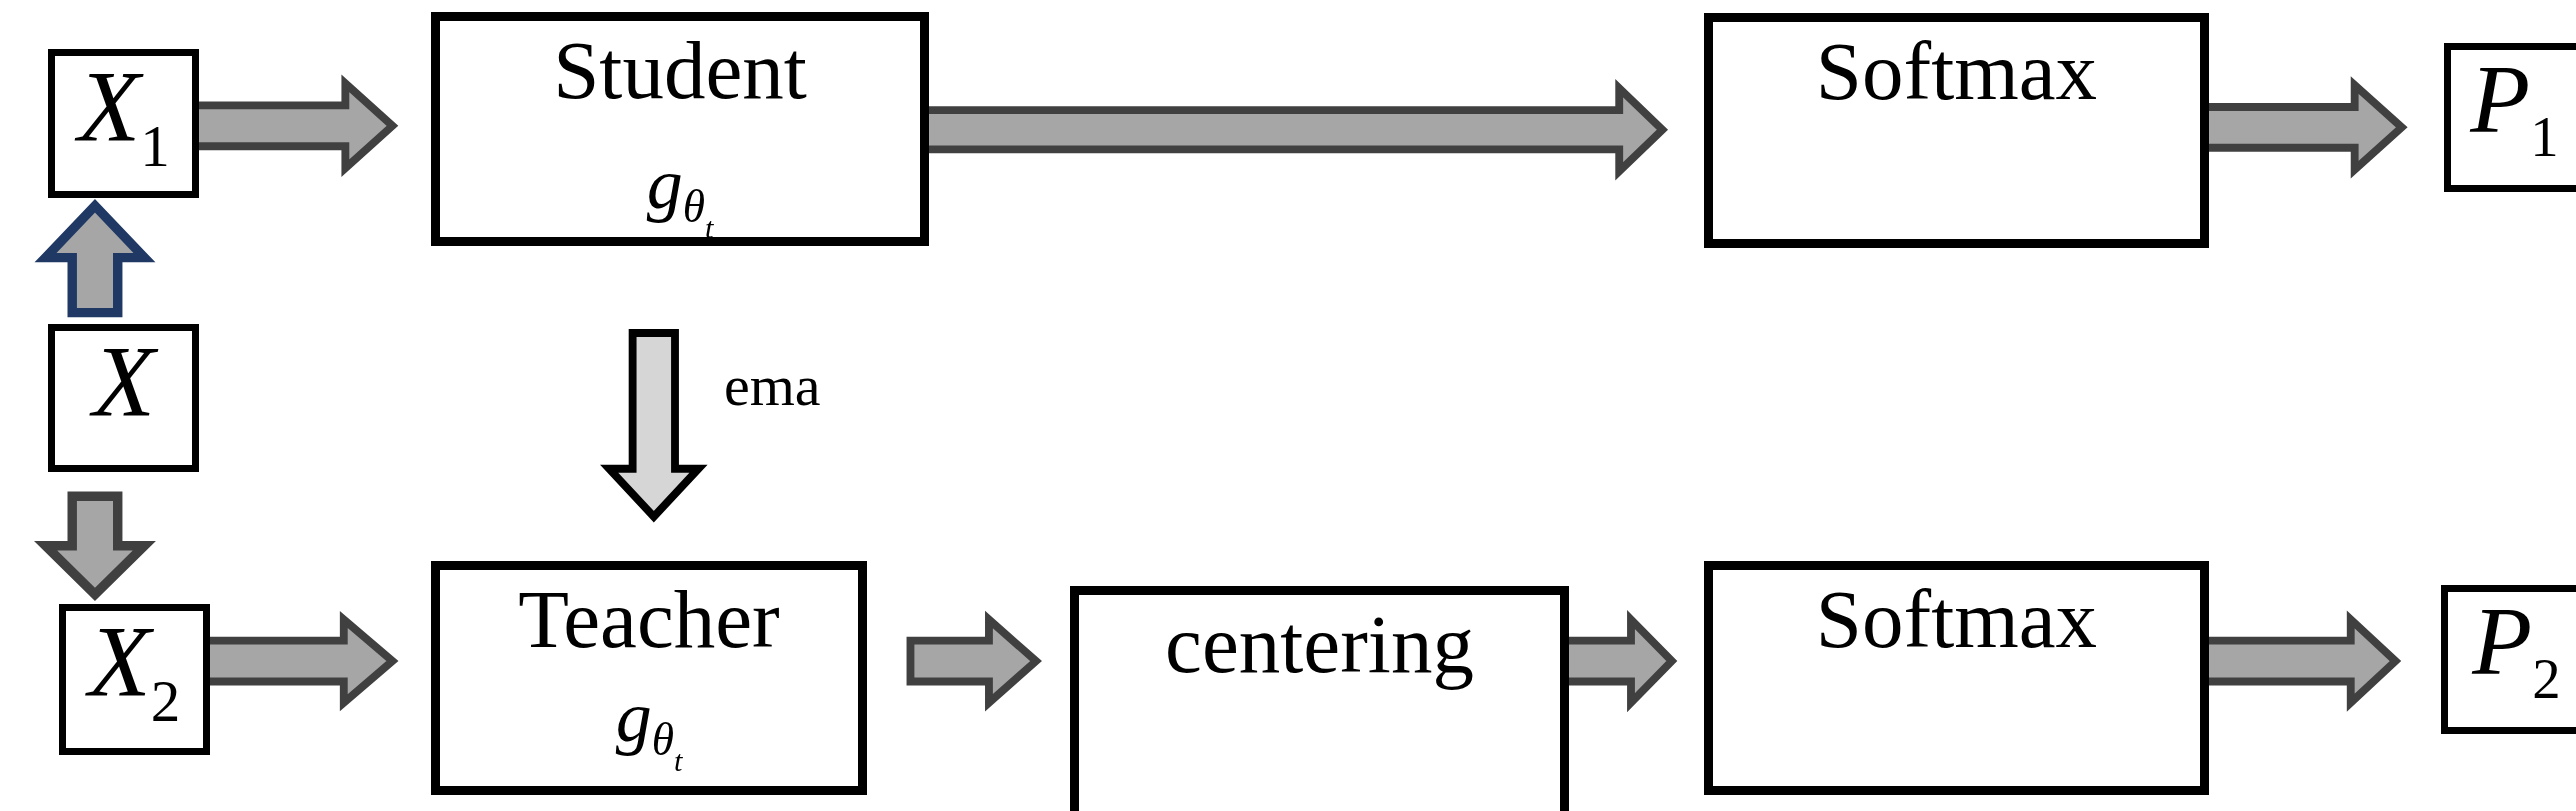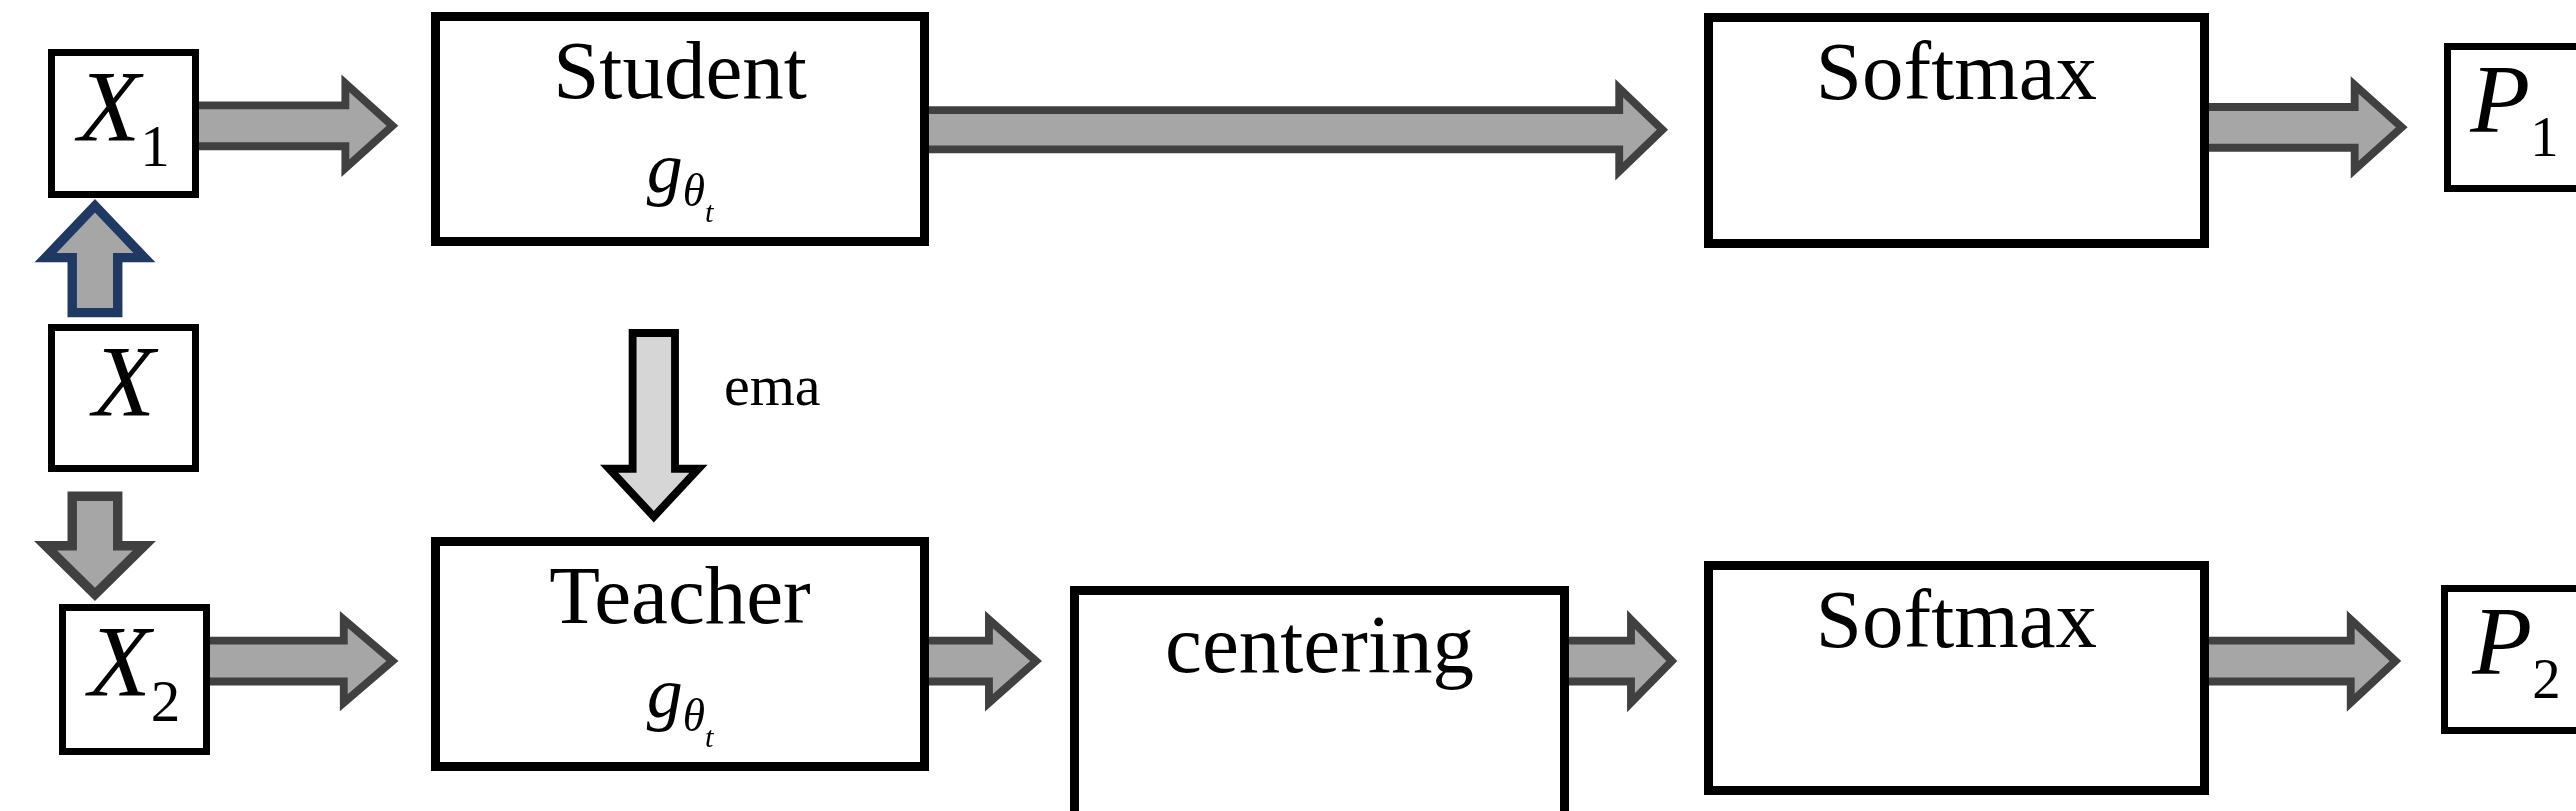--- a/index.html
+++ b/index.html
@@ -122,26 +122,26 @@
   </div>
 
   <div class="box small" style="left:20.4px; top:324px; width:151px; height:148px;">
     <div class="math"><span>X</span></div>
   </div>
 
   <div class="box small" style="left:31px; top:604px; width:151px; height:151px;">
     <div class="math"><span>X</span><span class="sub">2</span></div>
   </div>
 
-  <div class="box" style="left:403px; top:11.8px; width:498px; height:234px;">
+  <div class="box" style="left:403px; top:11.8px; width:498px; height:234px;gap:16px;">
     <div class="box-title">Student</div>
     <div class="fn"><span>g</span><span class="fn-sub">θ</span><span class="fn-subsub">t</span></div>
   </div>
 
-  <div class="box" style="left:403px; top:537px; width:498px; height:234px;">
+  <div class="box" style="left:403px; top:561px; width:436px; height:234px;">
     <div class="box-title">Teacher</div>
     <div class="fn"><span>g</span><span class="fn-sub">θ</span><span class="fn-subsub">t</span></div>
   </div>
 
   <div class="box" style="left:1042px; top:586px; width:499px; height:234px;">
     <div class="box-title">centering</div>
   </div>
 
   <div class="box" style="left:1676px; top:13.3px; width:505px; height:235px;">
     <div class="box-title">Softmax</div>

